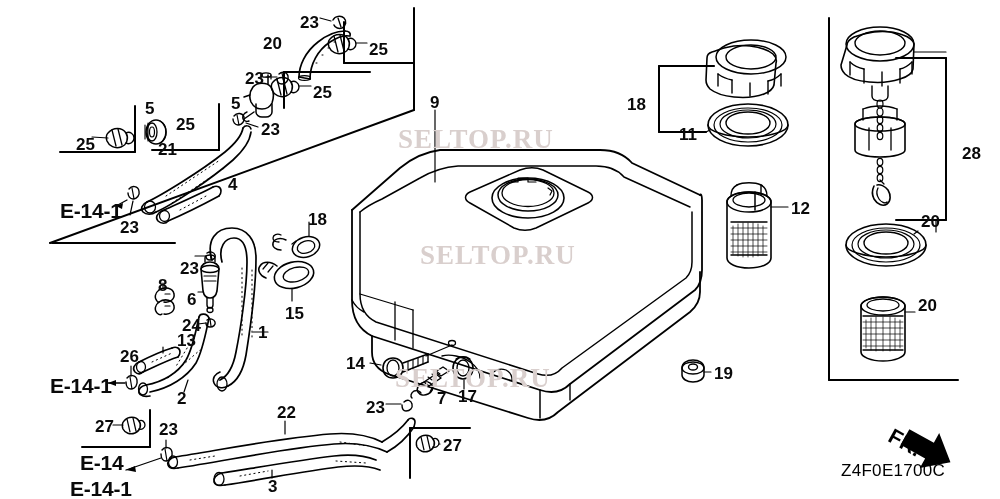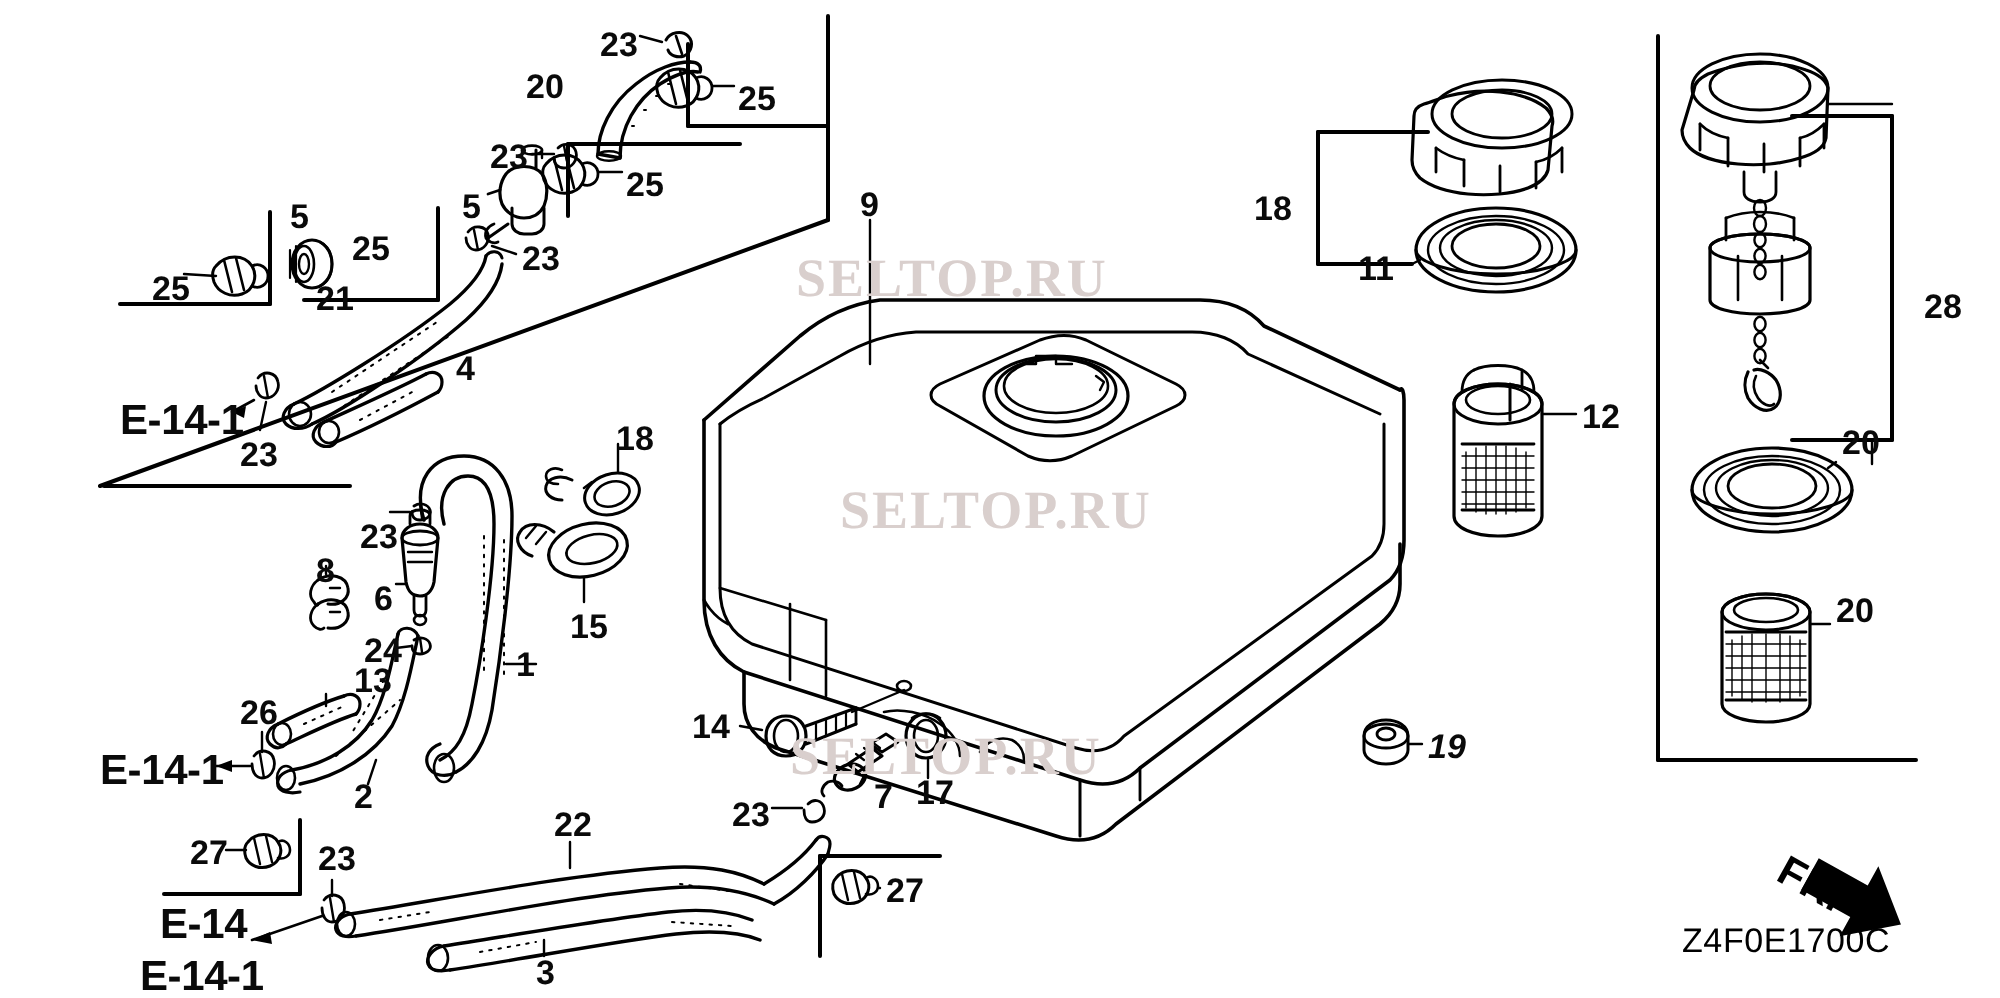--- a/index.html
+++ b/index.html
@@ -543,21 +543,21 @@
 <div class="lbl num" style="left:268px;top:478px;">3</div>
 <div class="lbl num" style="left:366px;top:399px;">23</div>
 <div class="lbl num" style="left:437px;top:390px;">7</div>
 <div class="lbl num" style="left:443px;top:437px;">27</div>
 <div class="lbl num" style="left:430px;top:94px;">9</div>
 <div class="lbl num" style="left:346px;top:355px;">14</div>
 <div class="lbl num" style="left:458px;top:388px;">17</div>
 <div class="lbl num" style="left:627px;top:96px;">18</div>
 <div class="lbl num" style="left:679px;top:126px;">11</div>
 <div class="lbl num" style="left:791px;top:200px;">12</div>
-<div class="lbl num" style="left:714px;top:365px;font-style:italic;">19</div>
+<div class="lbl num" style="left:714px;top:365px;">19</div>
 <div class="lbl num" style="left:962px;top:145px;">28</div>
 <div class="lbl num" style="left:921px;top:213px;">20</div>
 <div class="lbl num" style="left:918px;top:297px;">20</div>
 
 <div class="lbl ref" style="left:60px;top:200px;">E-14-1</div>
 <div class="lbl ref" style="left:50px;top:375px;">E-14-1</div>
 <div class="lbl ref" style="left:80px;top:452px;">E-14</div>
 <div class="lbl ref" style="left:70px;top:478px;">E-14-1</div>
 
 <div class="code" style="left:818px;top:461px;">Z4F0E1700C</div>

